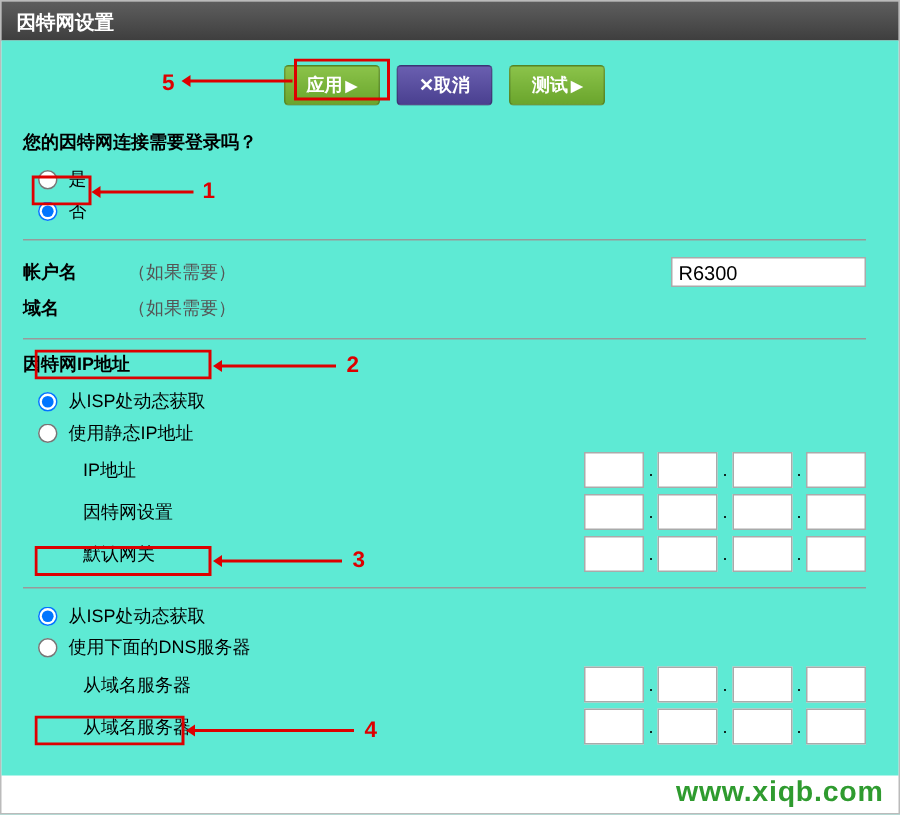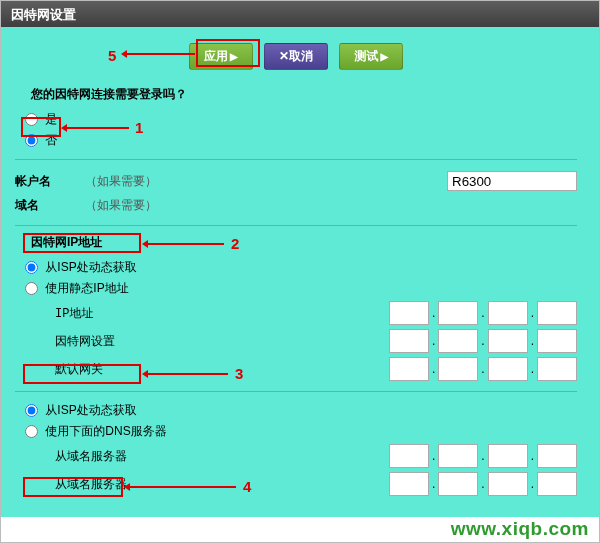--- a/index.html
+++ b/index.html
@@ -9,30 +9,30 @@
 .body-area{position:relative;height:490px;background:#5eead4;padding:0 10px;}
 .content{height:475px;overflow-y:scroll;padding:8px 12px 8px 4px;}
 .content::-webkit-scrollbar{width:14px;}
 .content::-webkit-scrollbar-track{background:#f1f1f1;border:1px solid #ddd;}
 .content::-webkit-scrollbar-thumb{background:#c8c8c8;border:1px solid #999;}
 .button-row{text-align:center;padding:8px 0 12px;}
 .btn{display:inline-block;padding:4px 14px;border-radius:3px;color:#fff;font-size:12px;font-weight:bold;margin:0 4px;cursor:pointer;border:1px solid rgba(0,0,0,0.2);}
 .btn-green{background:linear-gradient(#8bc34a,#6aa52c);}
 .btn-purple{background:linear-gradient(#6a5fb0,#4a4090);}
 .btn .arrow{font-size:10px;margin-left:2px;}
-.section-title{font-weight:bold;font-size:12px;margin:4px 16px 6px;}
+.section-title{font-weight:bold;font-size:12px;margin:4px 0 6px;}
 .radio-row{padding:2px 0 2px 10px;}
 .radio-row input{vertical-align:middle;margin-right:4px;}
 .divider{border:none;border-top:1px solid #999;margin:8px 0;}
 .field-row{display:flex;align-items:center;padding:2px 0;}
 .text-input{border:1px solid #aaa;height:20px;padding:2px 4px;width:130px;}
 .ip-boxes{display:flex;gap:2px;align-items:center;}
 .ip-boxes input{width:40px;height:24px;border:1px solid #aaa;text-align:center;}
 .ip-boxes .dot{padding:0 1px;}
-.indent-label{padding-left:40px;width:180px;font-family:Liberation Mono, monospace;}
+.indent-label{padding-left:40px;width:180px;}
 .account-row{display:flex;align-items:center;padding:3px 0;}
 .account-label{width:70px;font-weight:bold;}
 .account-hint{color:#555;flex:1;}
 .helpbar{position:absolute;bottom:0;left:0;right:0;height:26px;background:linear-gradient(#555,#3a3a3a);color:#fff;padding:5px 10px;font-size:12px;}
 .helpbar .chev{float:right;}
 .watermark{position:absolute;right:10px;bottom:2px;color:#2f9b2f;font-weight:bold;font-size:19px;font-family:Arial;letter-spacing:0.5px;}
 
 .anno{position:absolute;color:#d00;font-weight:bold;font-size:15px;pointer-events:none;}
 .box{position:absolute;border:2px solid #d00;pointer-events:none;}
 .arrow-line{position:absolute;height:2px;background:#d00;pointer-events:none;}

